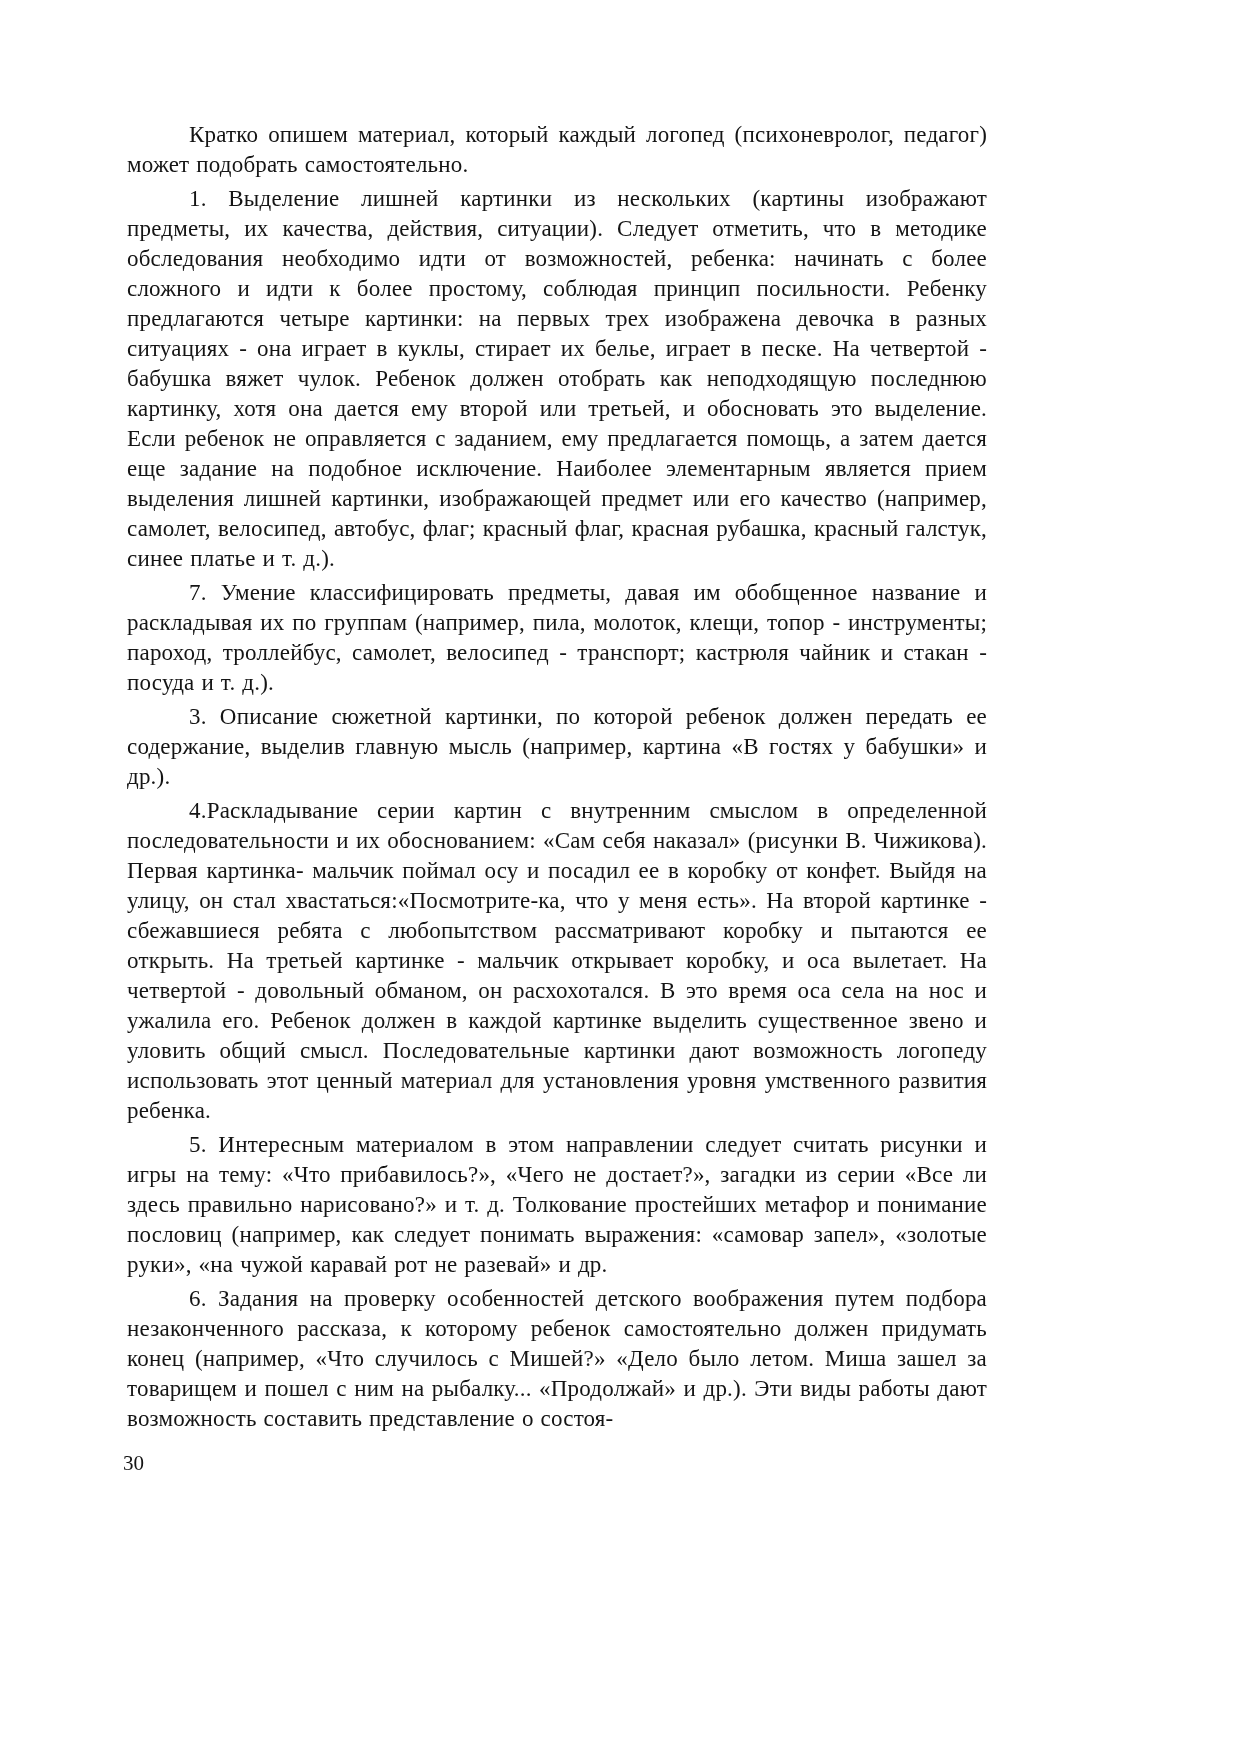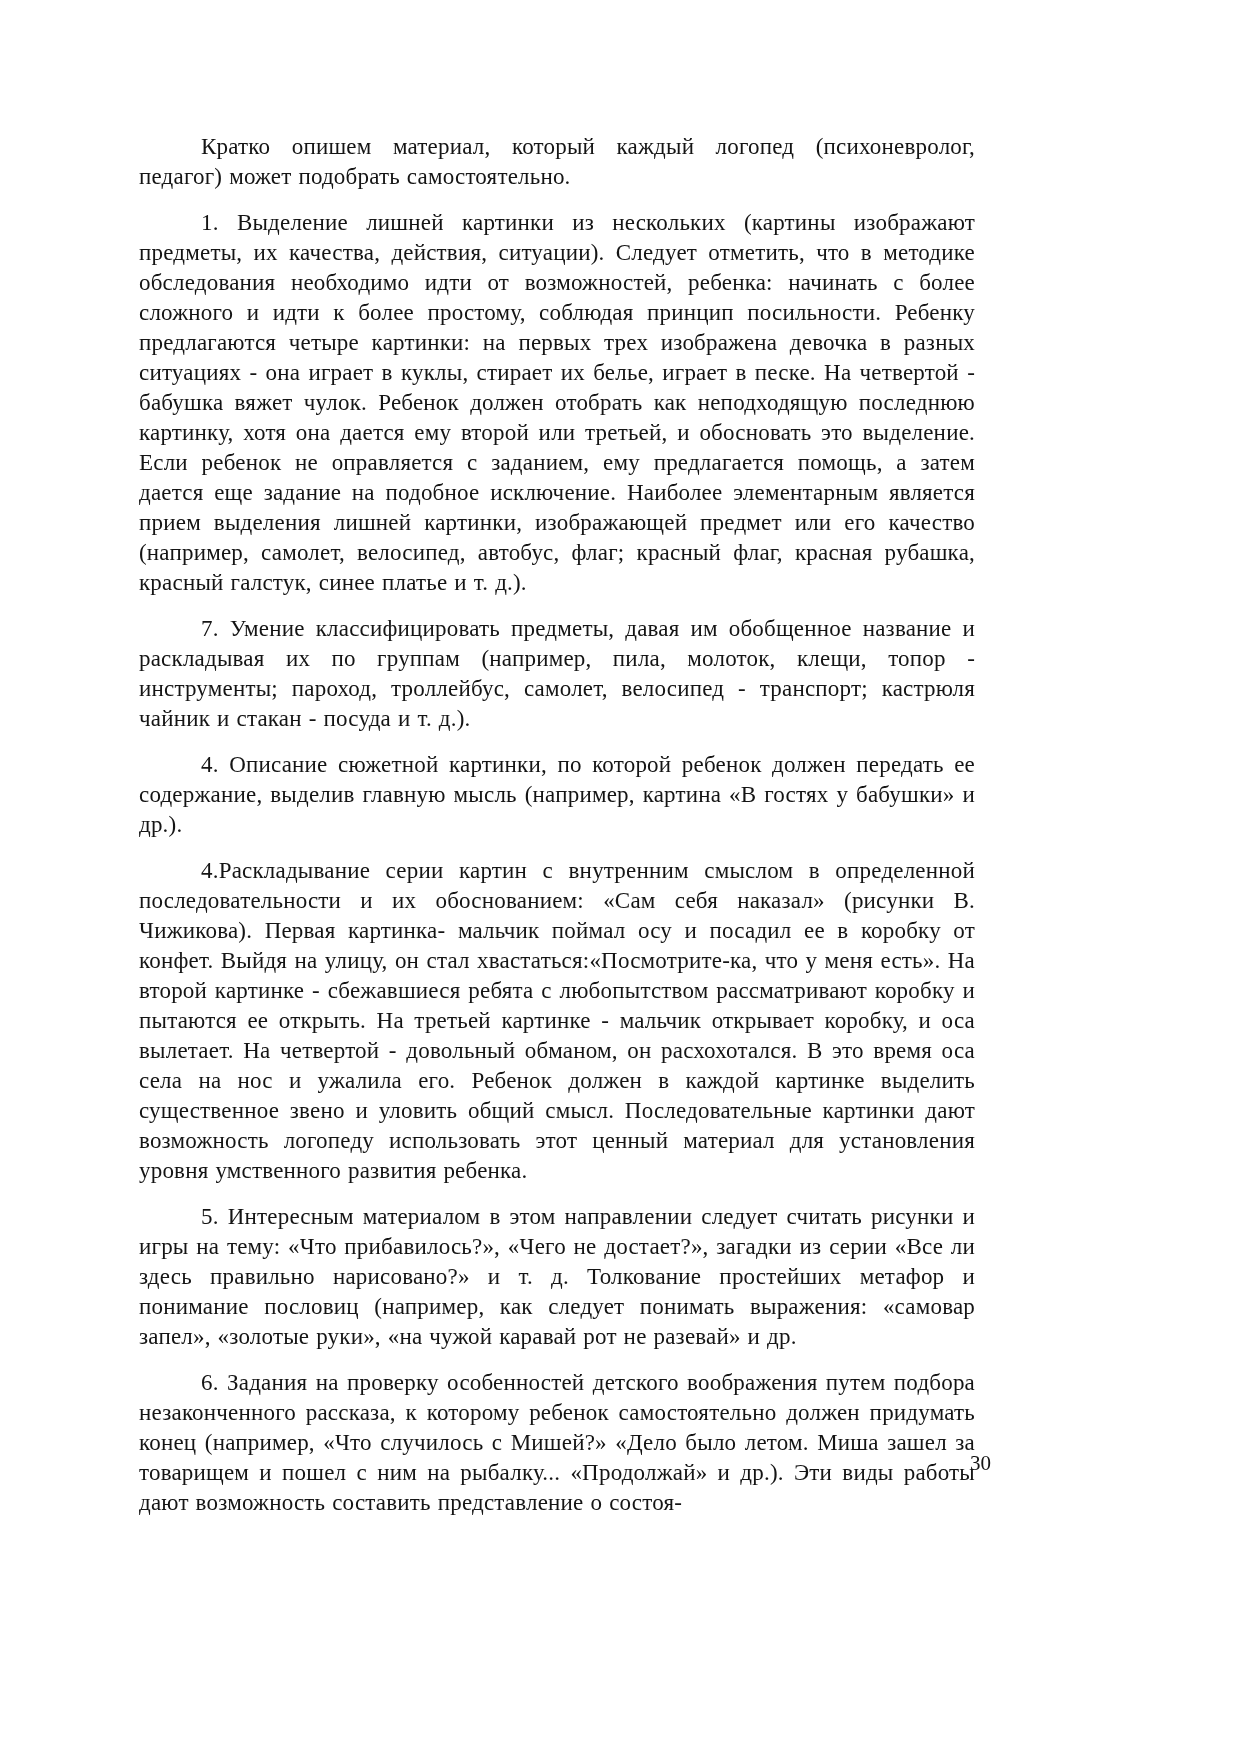--- a/index.html
+++ b/index.html
@@ -16,46 +16,46 @@
     color: #141414;
     overflow: hidden;
   }
   .text-block {
     position: absolute;
     left: 123px;
     top: 116px;
     width: 868px;
   }
   .text-block p {
-    margin: 16px;
+    margin: 4px;
     padding: 0;
     text-align: justify;
     text-indent: 62px;
     font-size: 23px;
     line-height: 30px;
     letter-spacing: 0.2px;
     word-spacing: 1px;
   }
   .page-number {
     position: absolute;
     left: 123px;
     top: 1450px;
     width: 868px;
-    text-align: right;
+    text-align: left;
     font-size: 21px;
     line-height: 26px;
   }
 </style>
 </head>
 <body>
 
 <div class="page">
   <div class="text-block">
     <p>Кратко опишем материал, который каждый логопед (психоневролог, педагог) может подобрать самостоятельно.</p>
     <p>1. Выделение лишней картинки из нескольких (картины изображают предметы, их качества, действия, ситуации). Следует отметить, что в методике обследования необходимо идти от возможностей, ребенка: начинать с более сложного и идти к более простому, соблюдая принцип посильности. Ребенку предлагаются четыре картинки: на первых трех изображена девочка в разных ситуациях - она играет в куклы, стирает их белье, играет в песке. На четвертой - бабушка вяжет чулок. Ребенок должен отобрать как неподходящую последнюю картинку, хотя она дается ему второй или третьей, и обосновать это выделение. Если ребенок не оправляется с заданием, ему предлагается помощь, а затем дается еще задание на подобное исключение. Наиболее элементарным является прием выделения лишней картинки, изображающей предмет или его качество (например, самолет, велосипед, автобус, флаг; красный флаг, красная рубашка, красный галстук, синее платье и т. д.).</p>
     <p>7. Умение классифицировать предметы, давая им обобщенное название и раскладывая их по группам (например, пила, молоток, клещи, топор - инструменты; пароход, троллейбус, самолет, велосипед - транспорт; кастрюля чайник и стакан - посуда и т. д.).</p>
-    <p>4. Описание сюжетной картинки, по которой ребенок должен передать ее содержание, выделив главную мысль (например, картина «В гостях у бабушки» и др.).</p>
+    <p>3. Описание сюжетной картинки, по которой ребенок должен передать ее содержание, выделив главную мысль (например, картина «В гостях у бабушки» и др.).</p>
     <p>4.Раскладывание серии картин с внутренним смыслом в определенной последовательности и их обоснованием: «Сам себя наказал» (рисунки В. Чижикова). Первая картинка- мальчик поймал осу и посадил ее в коробку от конфет. Выйдя на улицу, он стал хвастаться:«Посмотрите-ка, что у меня есть». На второй картинке - сбежавшиеся ребята с любопытством рассматривают коробку и пытаются ее открыть. На третьей картинке - мальчик открывает коробку, и оса вылетает. На четвертой - довольный обманом, он расхохотался. В это время оса села на нос и ужалила его. Ребенок должен в каждой картинке выделить существенное звено и уловить общий смысл. Последовательные картинки дают возможность логопеду использовать этот ценный материал для установления уровня умственного развития ребенка.</p>
     <p>5. Интересным материалом в этом направлении следует считать рисунки и игры на тему: «Что прибавилось?», «Чего не достает?», загадки из серии «Все ли здесь правильно нарисовано?» и т. д. Толкование простейших метафор и понимание пословиц (например, как следует понимать выражения: «самовар запел», «золотые руки», «на чужой каравай рот не разевай» и др.</p>
     <p>6. Задания на проверку особенностей детского воображения путем подбора незаконченного рассказа, к которому ребенок самостоятельно должен придумать конец (например, «Что случилось с Мишей?» «Дело было летом. Миша зашел за товарищем и пошел с ним на рыбалку... «Продолжай» и др.). Эти виды работы дают возможность составить представление о состоя-</p>
   </div>
   <div class="page-number">30</div>
 </div>
 
 </body></html>

